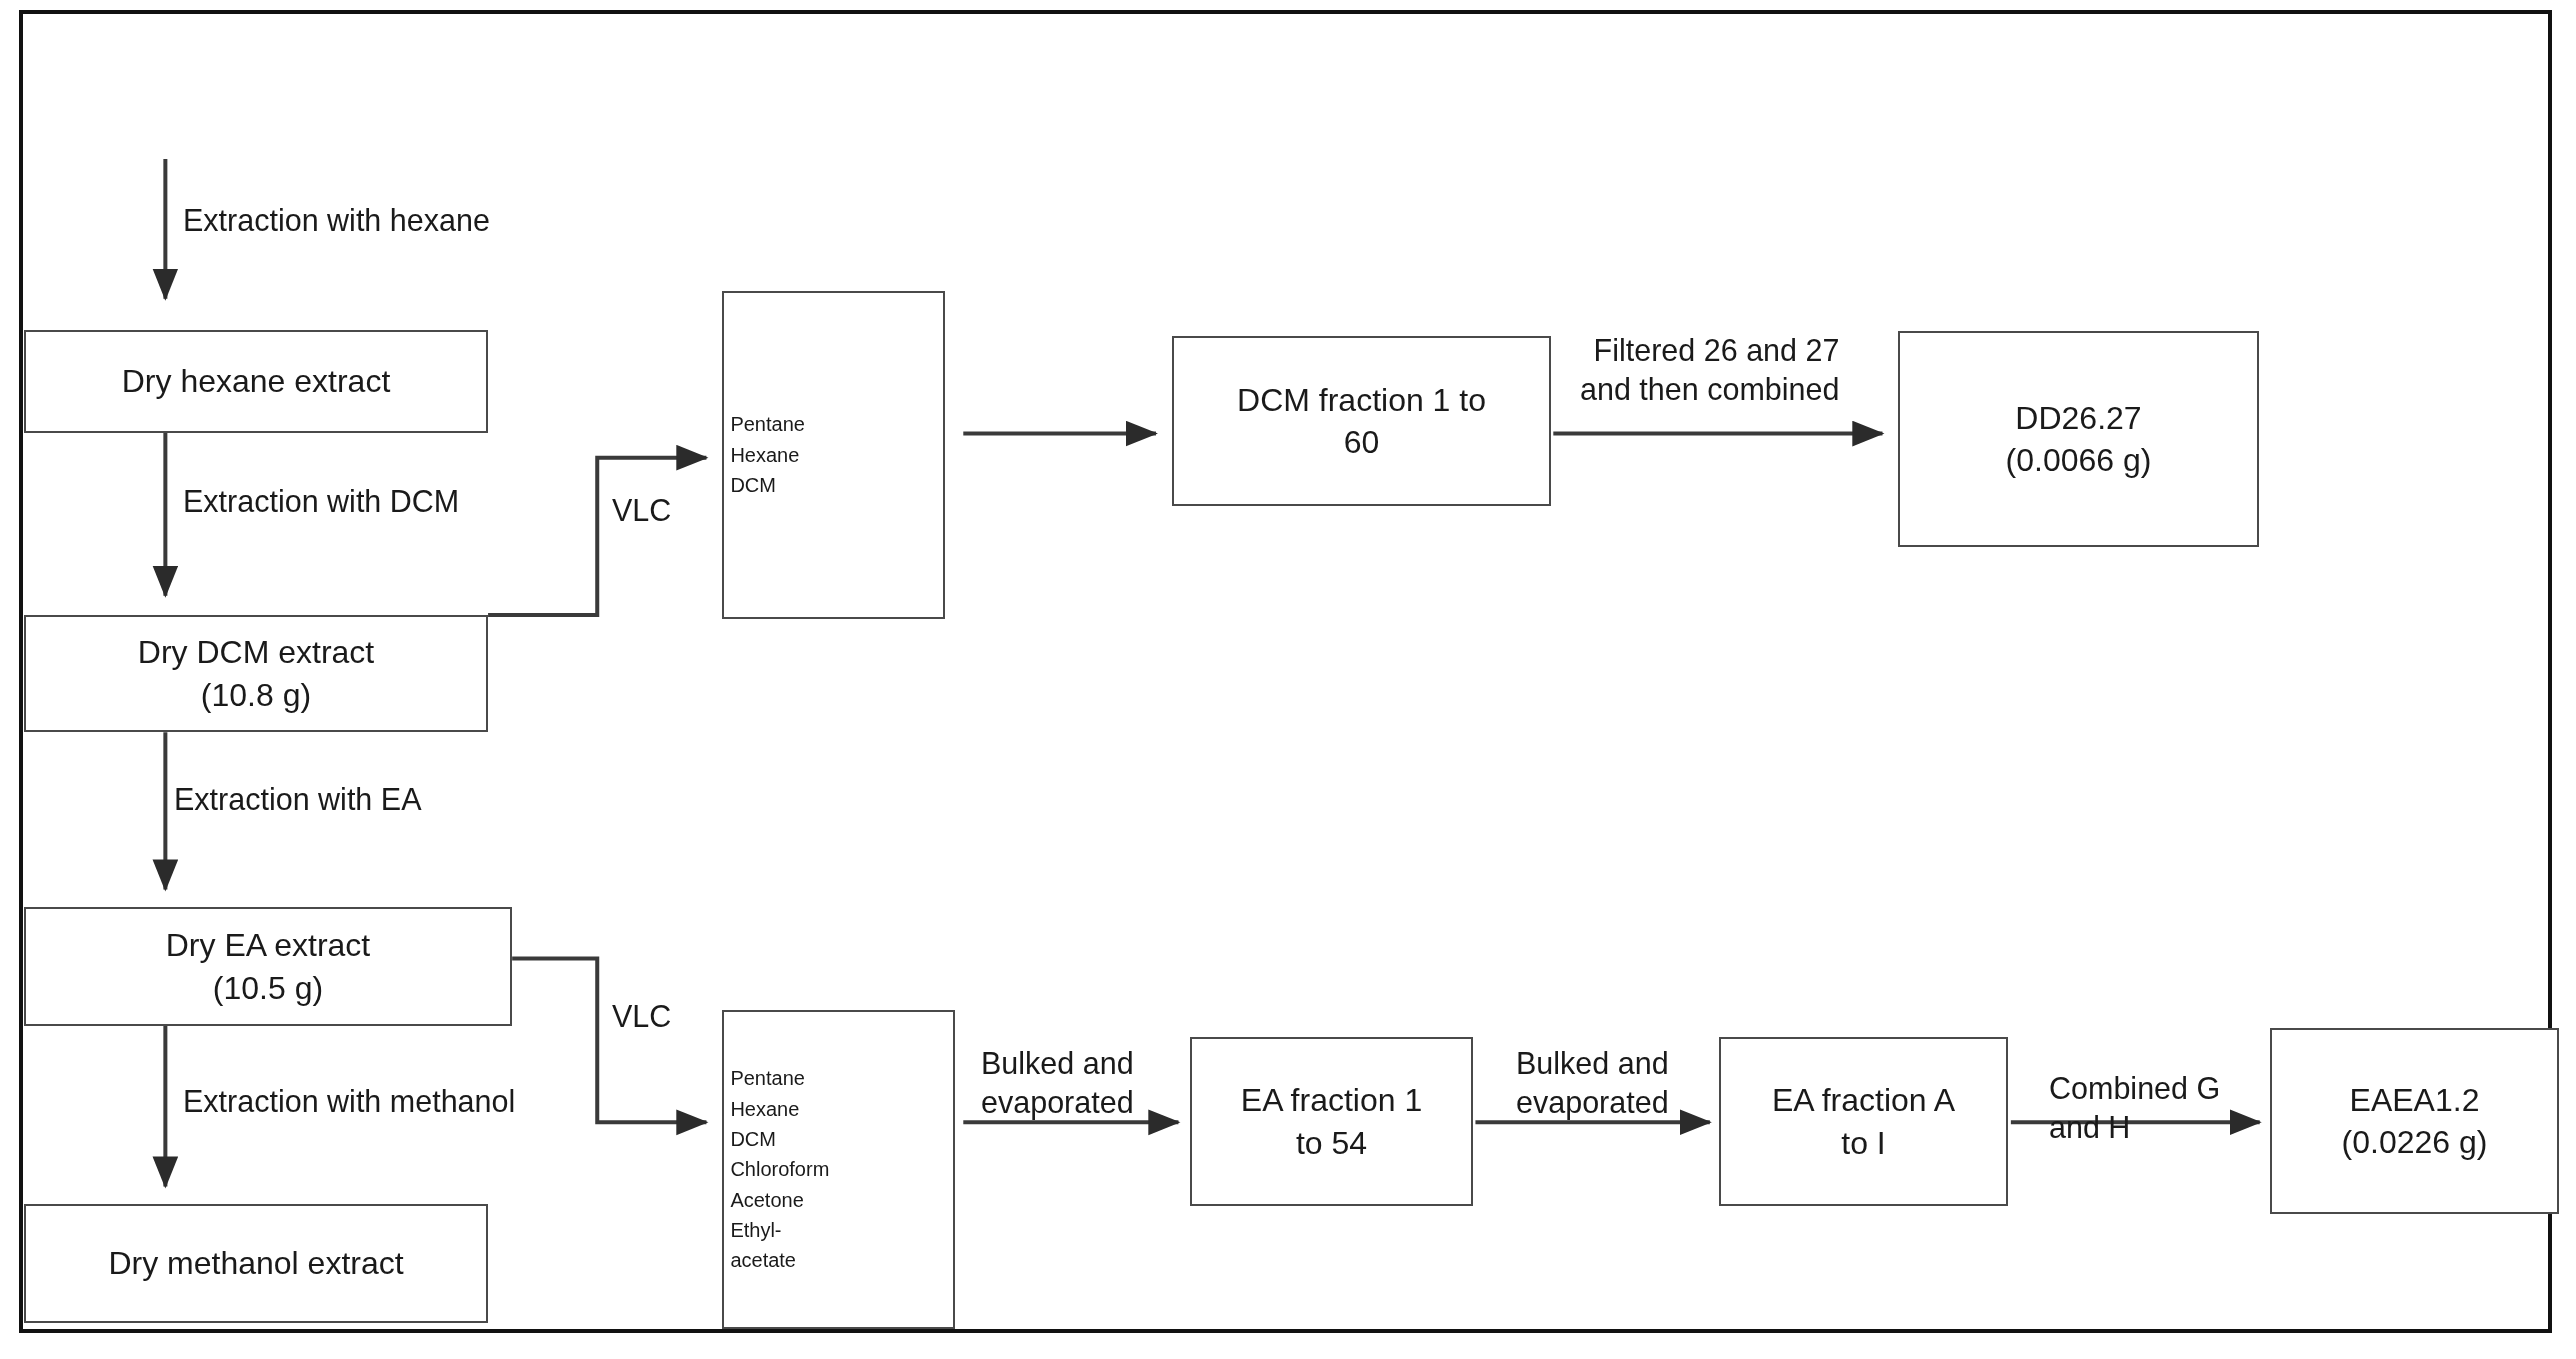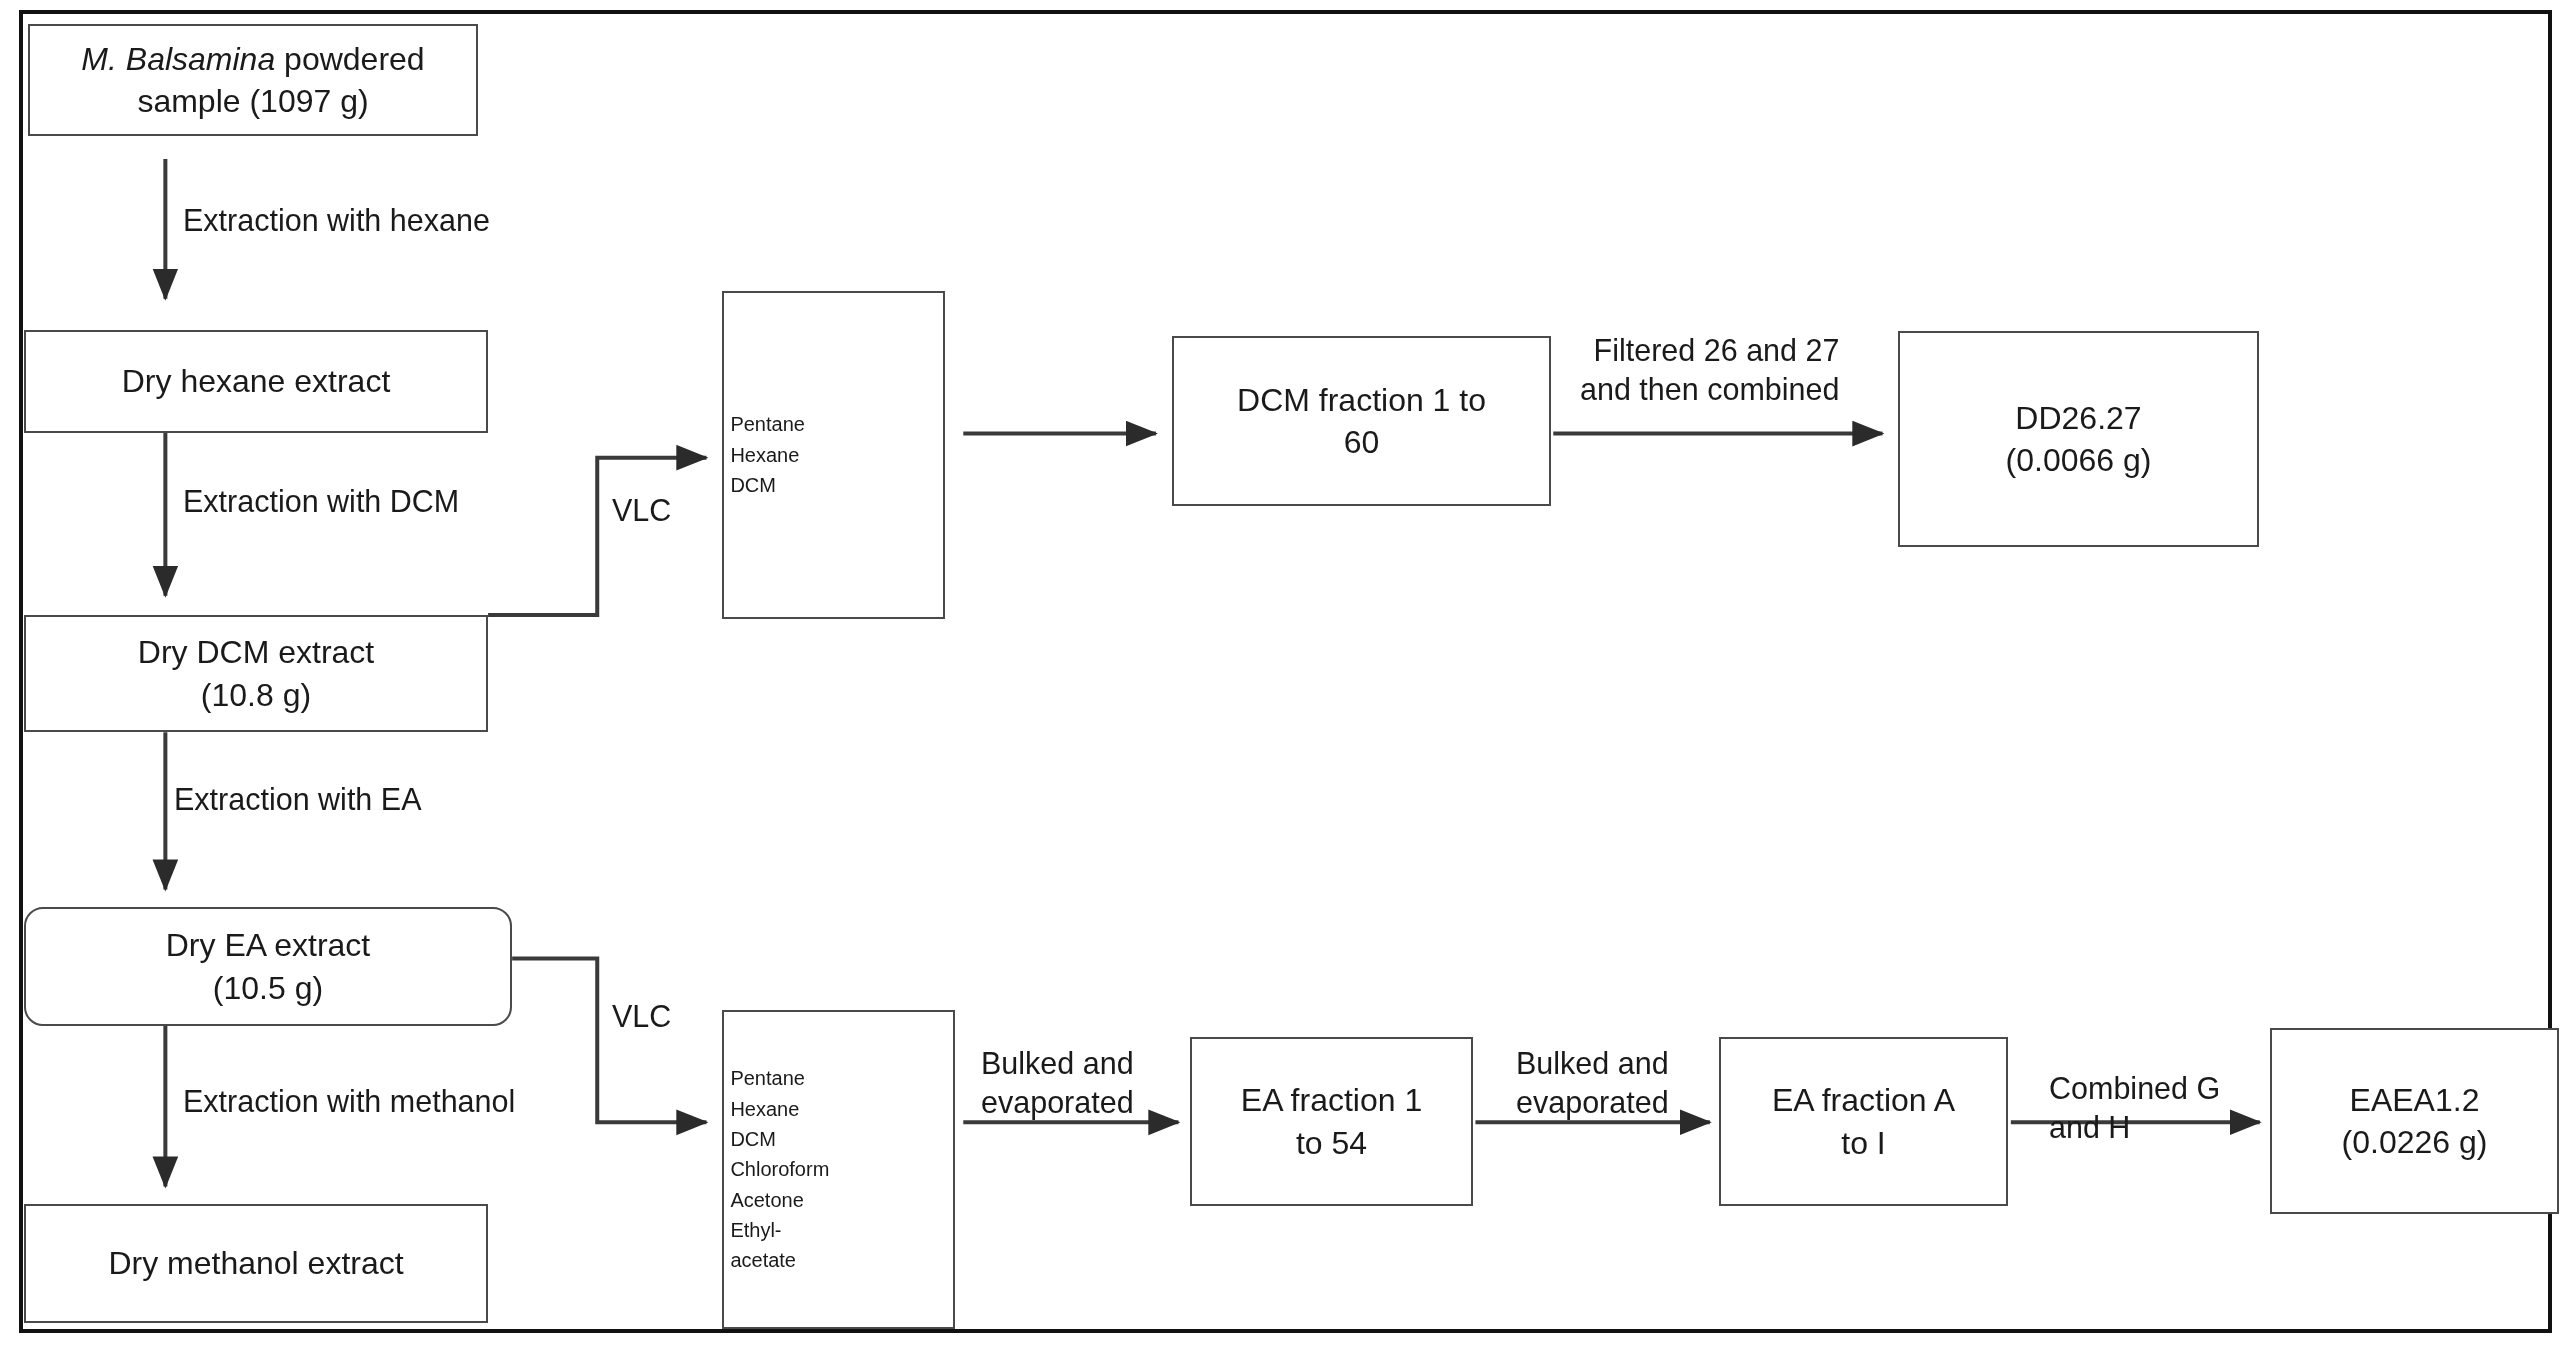--- a/index.html
+++ b/index.html
@@ -121,33 +121,30 @@
 
     <g>
       <line x1="1838" y1="1398" x2="2130" y2="1398" stroke="#3a3a3a" stroke-width="5" marker-end="url(#arrow)"></line>
     </g>
 
     <g>
       <line x1="2505" y1="1398" x2="2815" y2="1398" stroke="#3a3a3a" stroke-width="5" marker-end="url(#arrow)"></line>
     </g>
   </svg>
 
-  <div class="node" style="left:28px; top:24px; width:450px; height:112px;">
-    <span class="txt"><span class="italic">M. Balsamina</span><span> powdered</span><br><span>sample (1097 g)</span></span>
-  </div>
 
   <div class="node" style="left:24px; top:315px; width:464px; height:103px;margin-top:15px;">
     <span class="txt">Dry hexane extract</span>
   </div>
 
   <div class="node" style="left:24px; top:615px; width:464px; height:117px;">
     <span class="txt"><span>Dry DCM extract</span><br><span>(10.8 g)</span></span>
   </div>
 
-  <div class="node" style="left:24px; top:907px; width:488px; height:119px;border-radius:19px;">
+  <div class="node" style="left:24px; top:907px; width:488px; height:119px;">
     <span class="txt"><span>Dry EA extract</span><br><span>(10.5 g)</span></span>
   </div>
 
   <div class="node" style="left:24px; top:1204px; width:464px; height:119px;">
     <span class="txt">Dry methanol extract</span>
   </div>
 
   <div class="node" style="left:722px; top:291px; width:223px; height:328px;">
     <span class="solvent-list">
       <span>Pentane</span>

